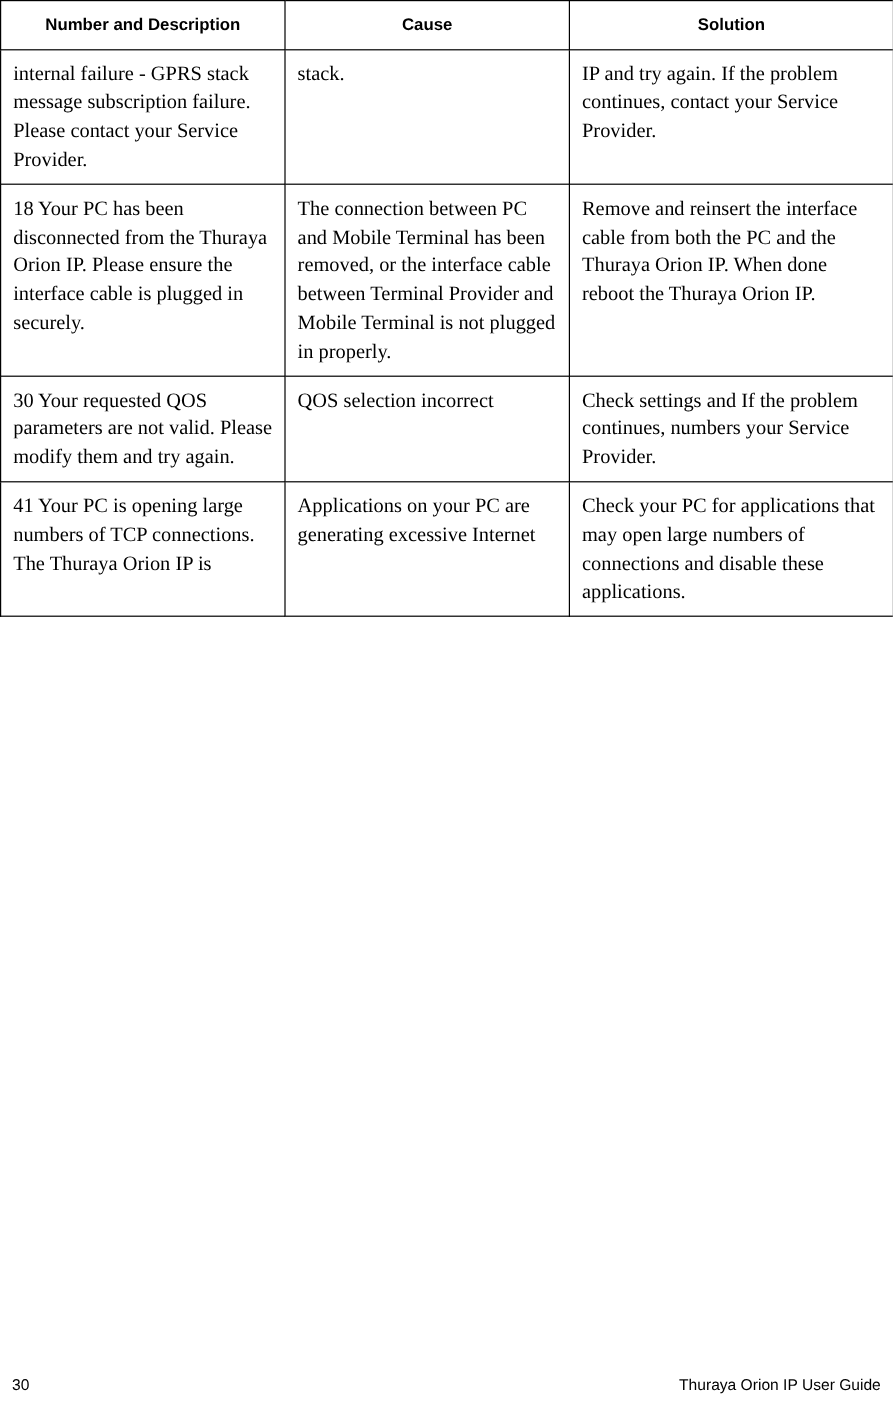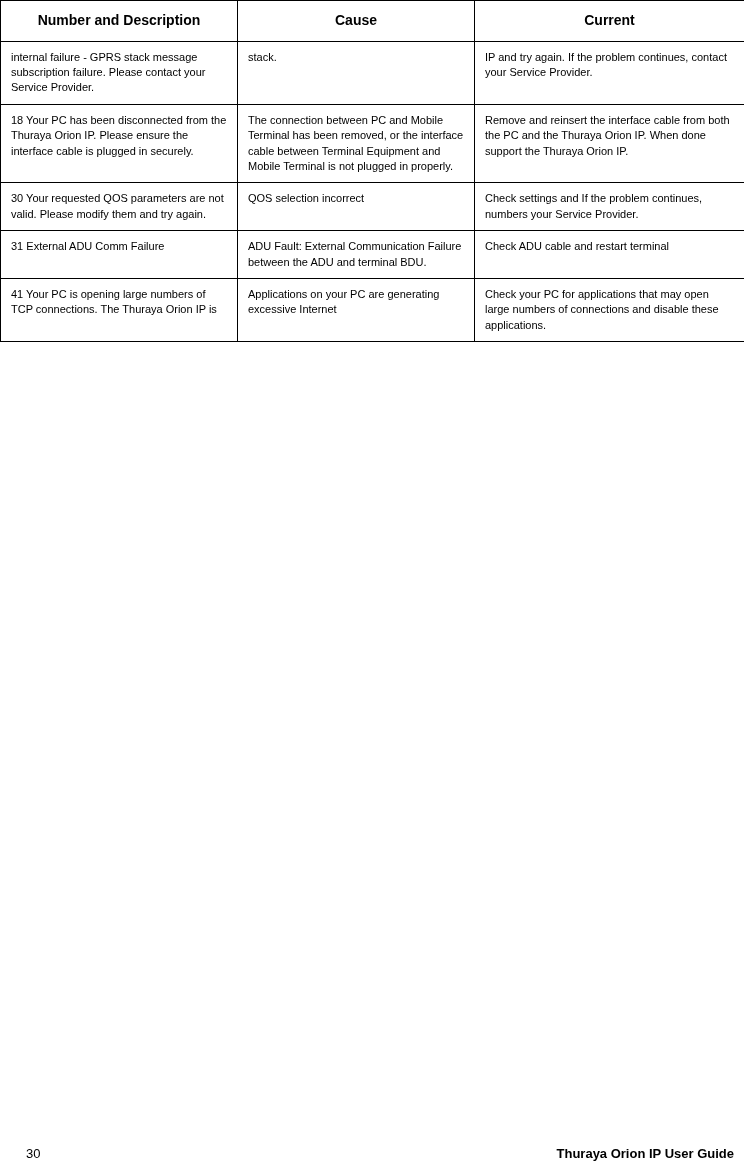--- a/index.html
+++ b/index.html
@@ -32,77 +32,71 @@
       line-height: 1.4;
     }
     thead th {
       background: #fff;
       font-weight: bold;
       text-align: center;
       font-size: 14px;
       padding: 10px;
     }
     tbody td {
-      font-size: 11px;
+      font-size: 17px;
+      font-family: Liberation Serif, serif;
     }
     .footer {
       display: flex;
       justify-content: space-between;
       align-items: center;
       padding: 12px 10px 8px 10px;
       margin-top: auto;
       border-top: none;
-      margin-left: 16px;
     }
     .footer-page {
       font-size: 13px;
       font-weight: normal;
     }
     .footer-title {
       font-size: 13px;
-      font-weight: bold;
     }
   </style>
 </head>
 <body>
 
 <div class="page-wrapper">
   <table>
     <colgroup>
       <col class="col1">
       <col class="col2">
       <col class="col3">
     </colgroup>
     <thead>
       <tr>
         <th>Number and Description</th>
         <th>Cause</th>
-        <th>Current</th>
+        <th>Solution</th>
       </tr>
     </thead>
     <tbody>
       <tr>
         <td>internal failure - GPRS stack message subscription failure. Please contact your Service Provider.</td>
         <td>stack.</td>
         <td>IP and try again. If the problem continues, contact your Service Provider.</td>
       </tr>
       <tr>
         <td>18 Your PC has been disconnected from the Thuraya Orion IP. Please ensure the interface cable is plugged in securely.</td>
-        <td>The connection between PC and Mobile Terminal has been removed, or the interface cable between Terminal Equipment and Mobile Terminal is not plugged in properly.</td>
-        <td>Remove and reinsert the interface cable from both the PC and the Thuraya Orion IP. When done support the Thuraya Orion IP.</td>
+        <td>The connection between PC and Mobile Terminal has been removed, or the interface cable between Terminal Provider and Mobile Terminal is not plugged in properly.</td>
+        <td>Remove and reinsert the interface cable from both the PC and the Thuraya Orion IP. When done reboot the Thuraya Orion IP.</td>
       </tr>
       <tr>
         <td>30 Your requested QOS parameters are not valid. Please modify them and try again.</td>
         <td>QOS selection incorrect</td>
         <td>Check settings and If the problem continues, numbers your Service Provider.</td>
-      </tr>
-      <tr>
-        <td>31 External ADU Comm Failure</td>
-        <td>ADU Fault: External Communication Failure between the ADU and terminal BDU.</td>
-        <td>Check ADU cable and restart terminal</td>
       </tr>
       <tr>
         <td>41 Your PC is opening large numbers of TCP connections.  The Thuraya Orion IP is</td>
         <td>Applications on your PC are generating excessive Internet</td>
         <td>Check your PC for applications that may open large numbers of connections and disable these applications.</td>
       </tr>
     </tbody>
   </table>
 
   <div class="footer">

